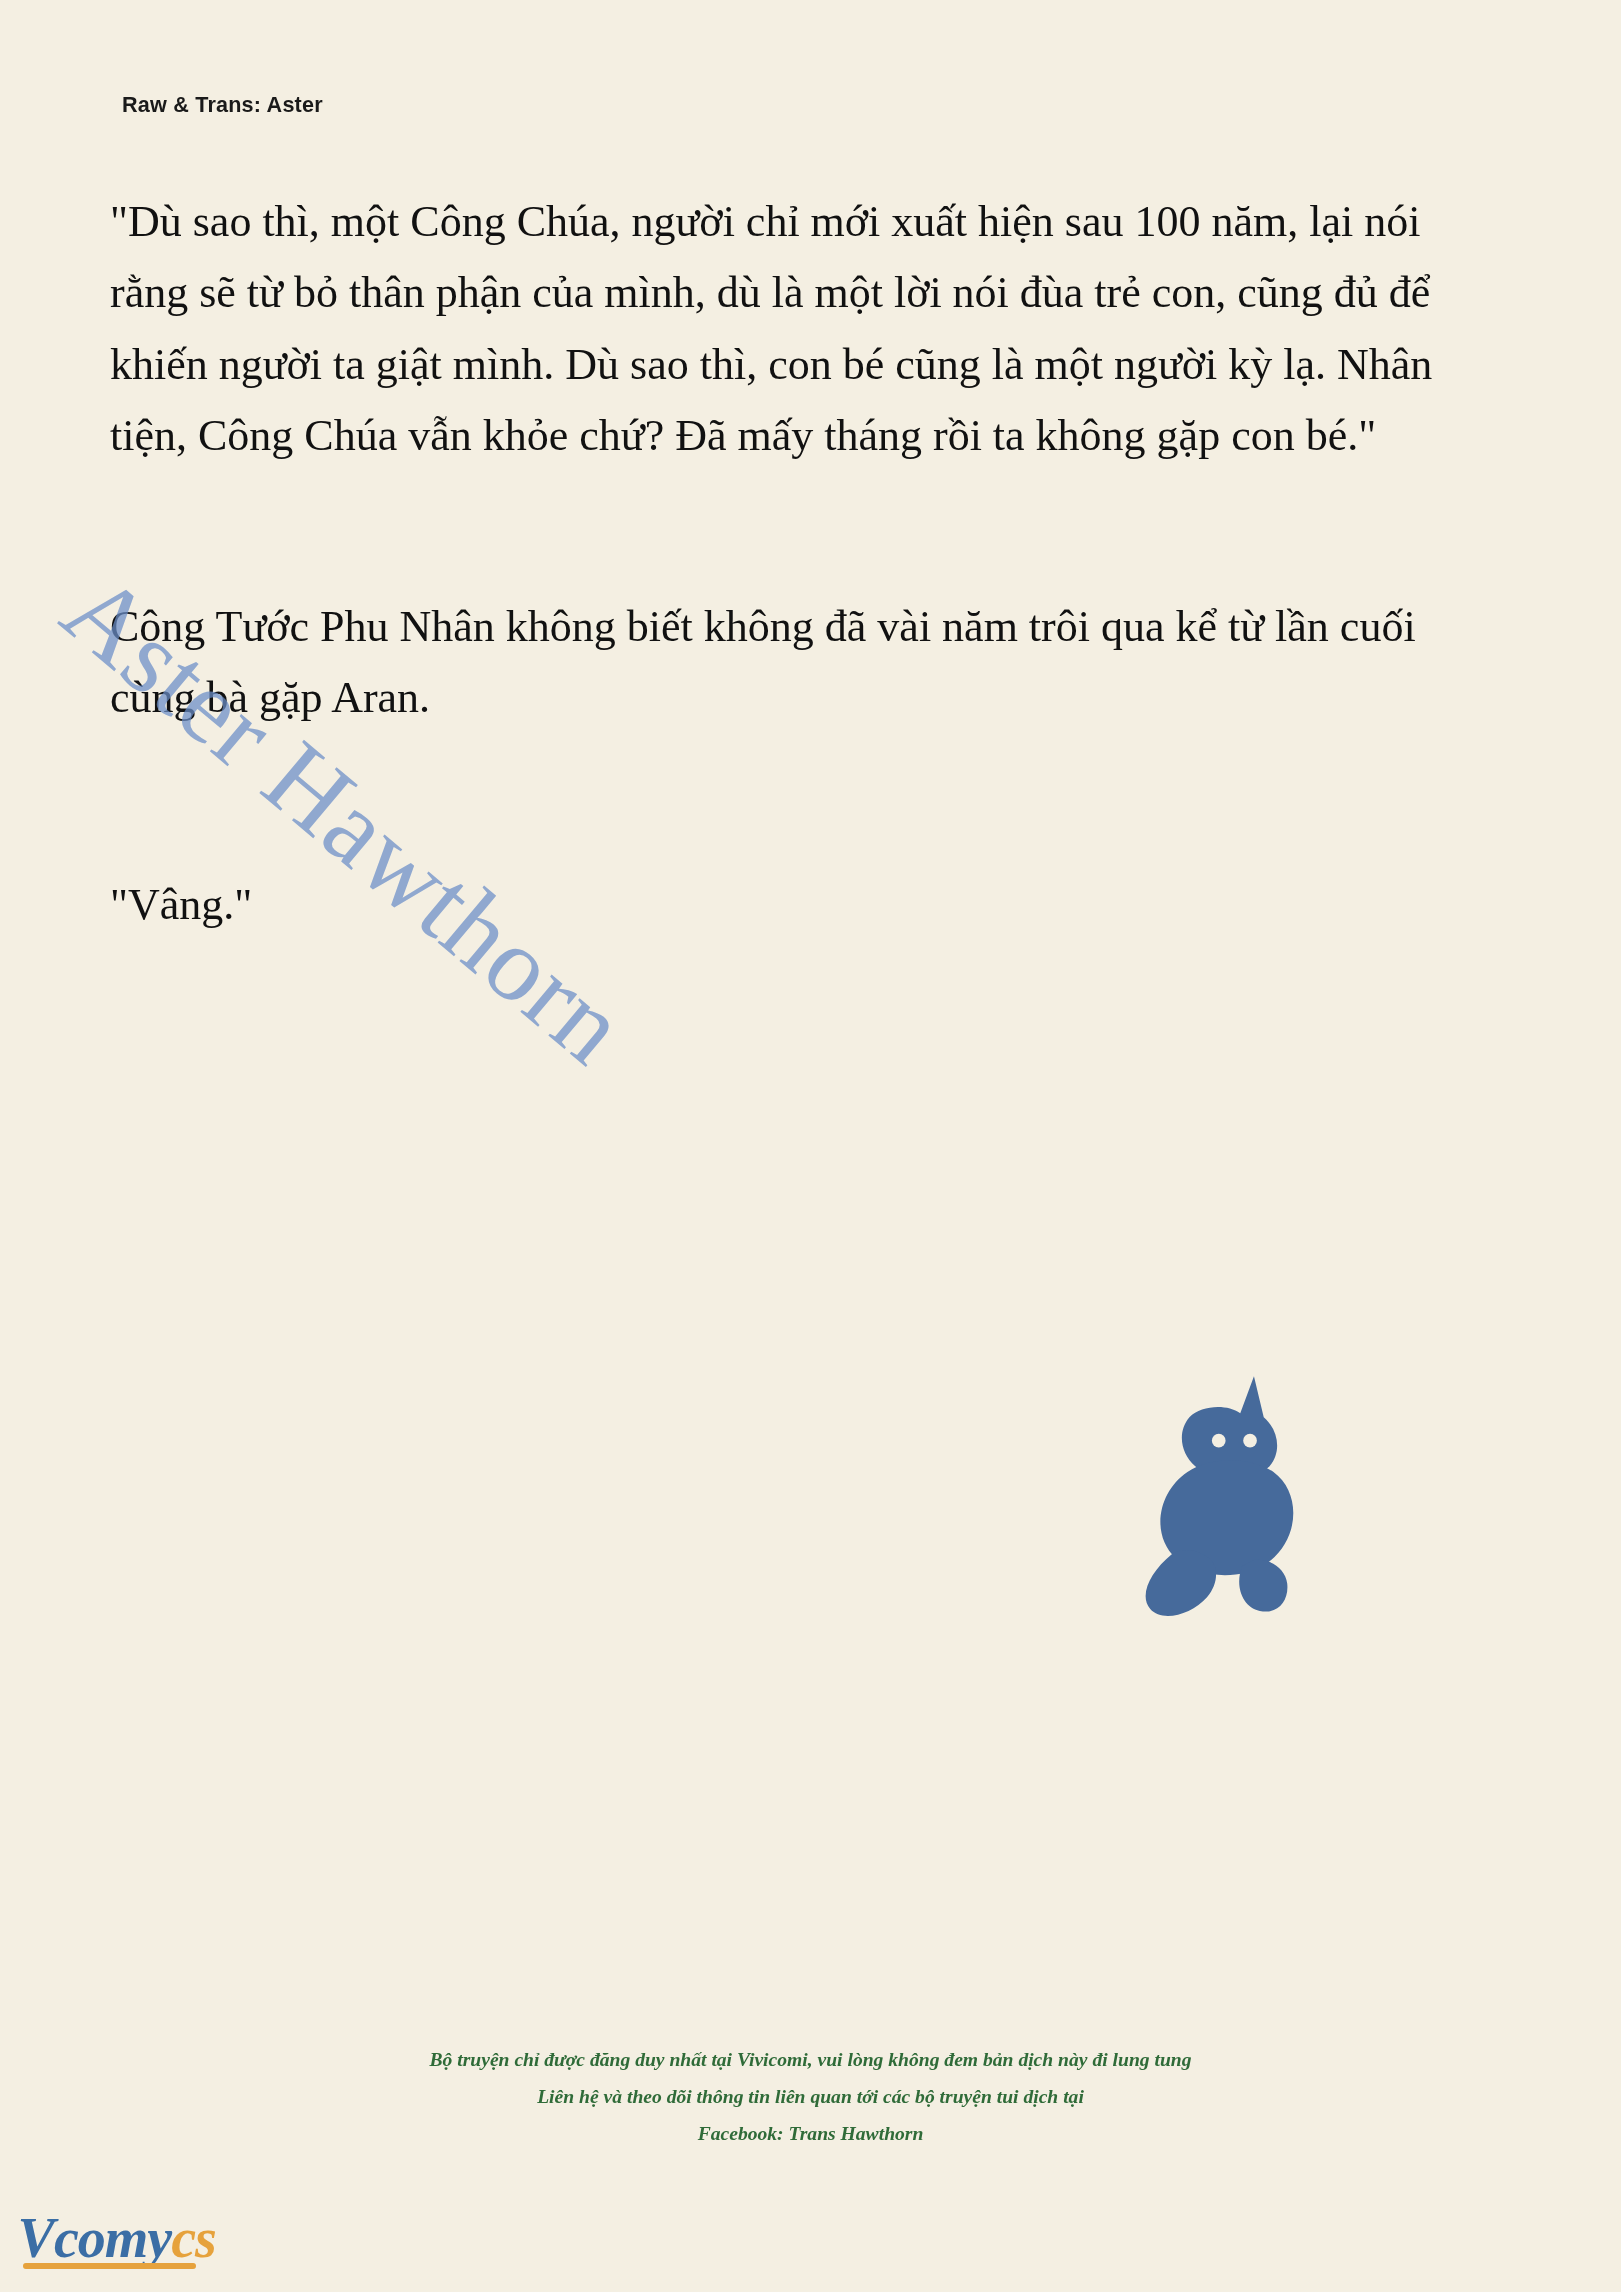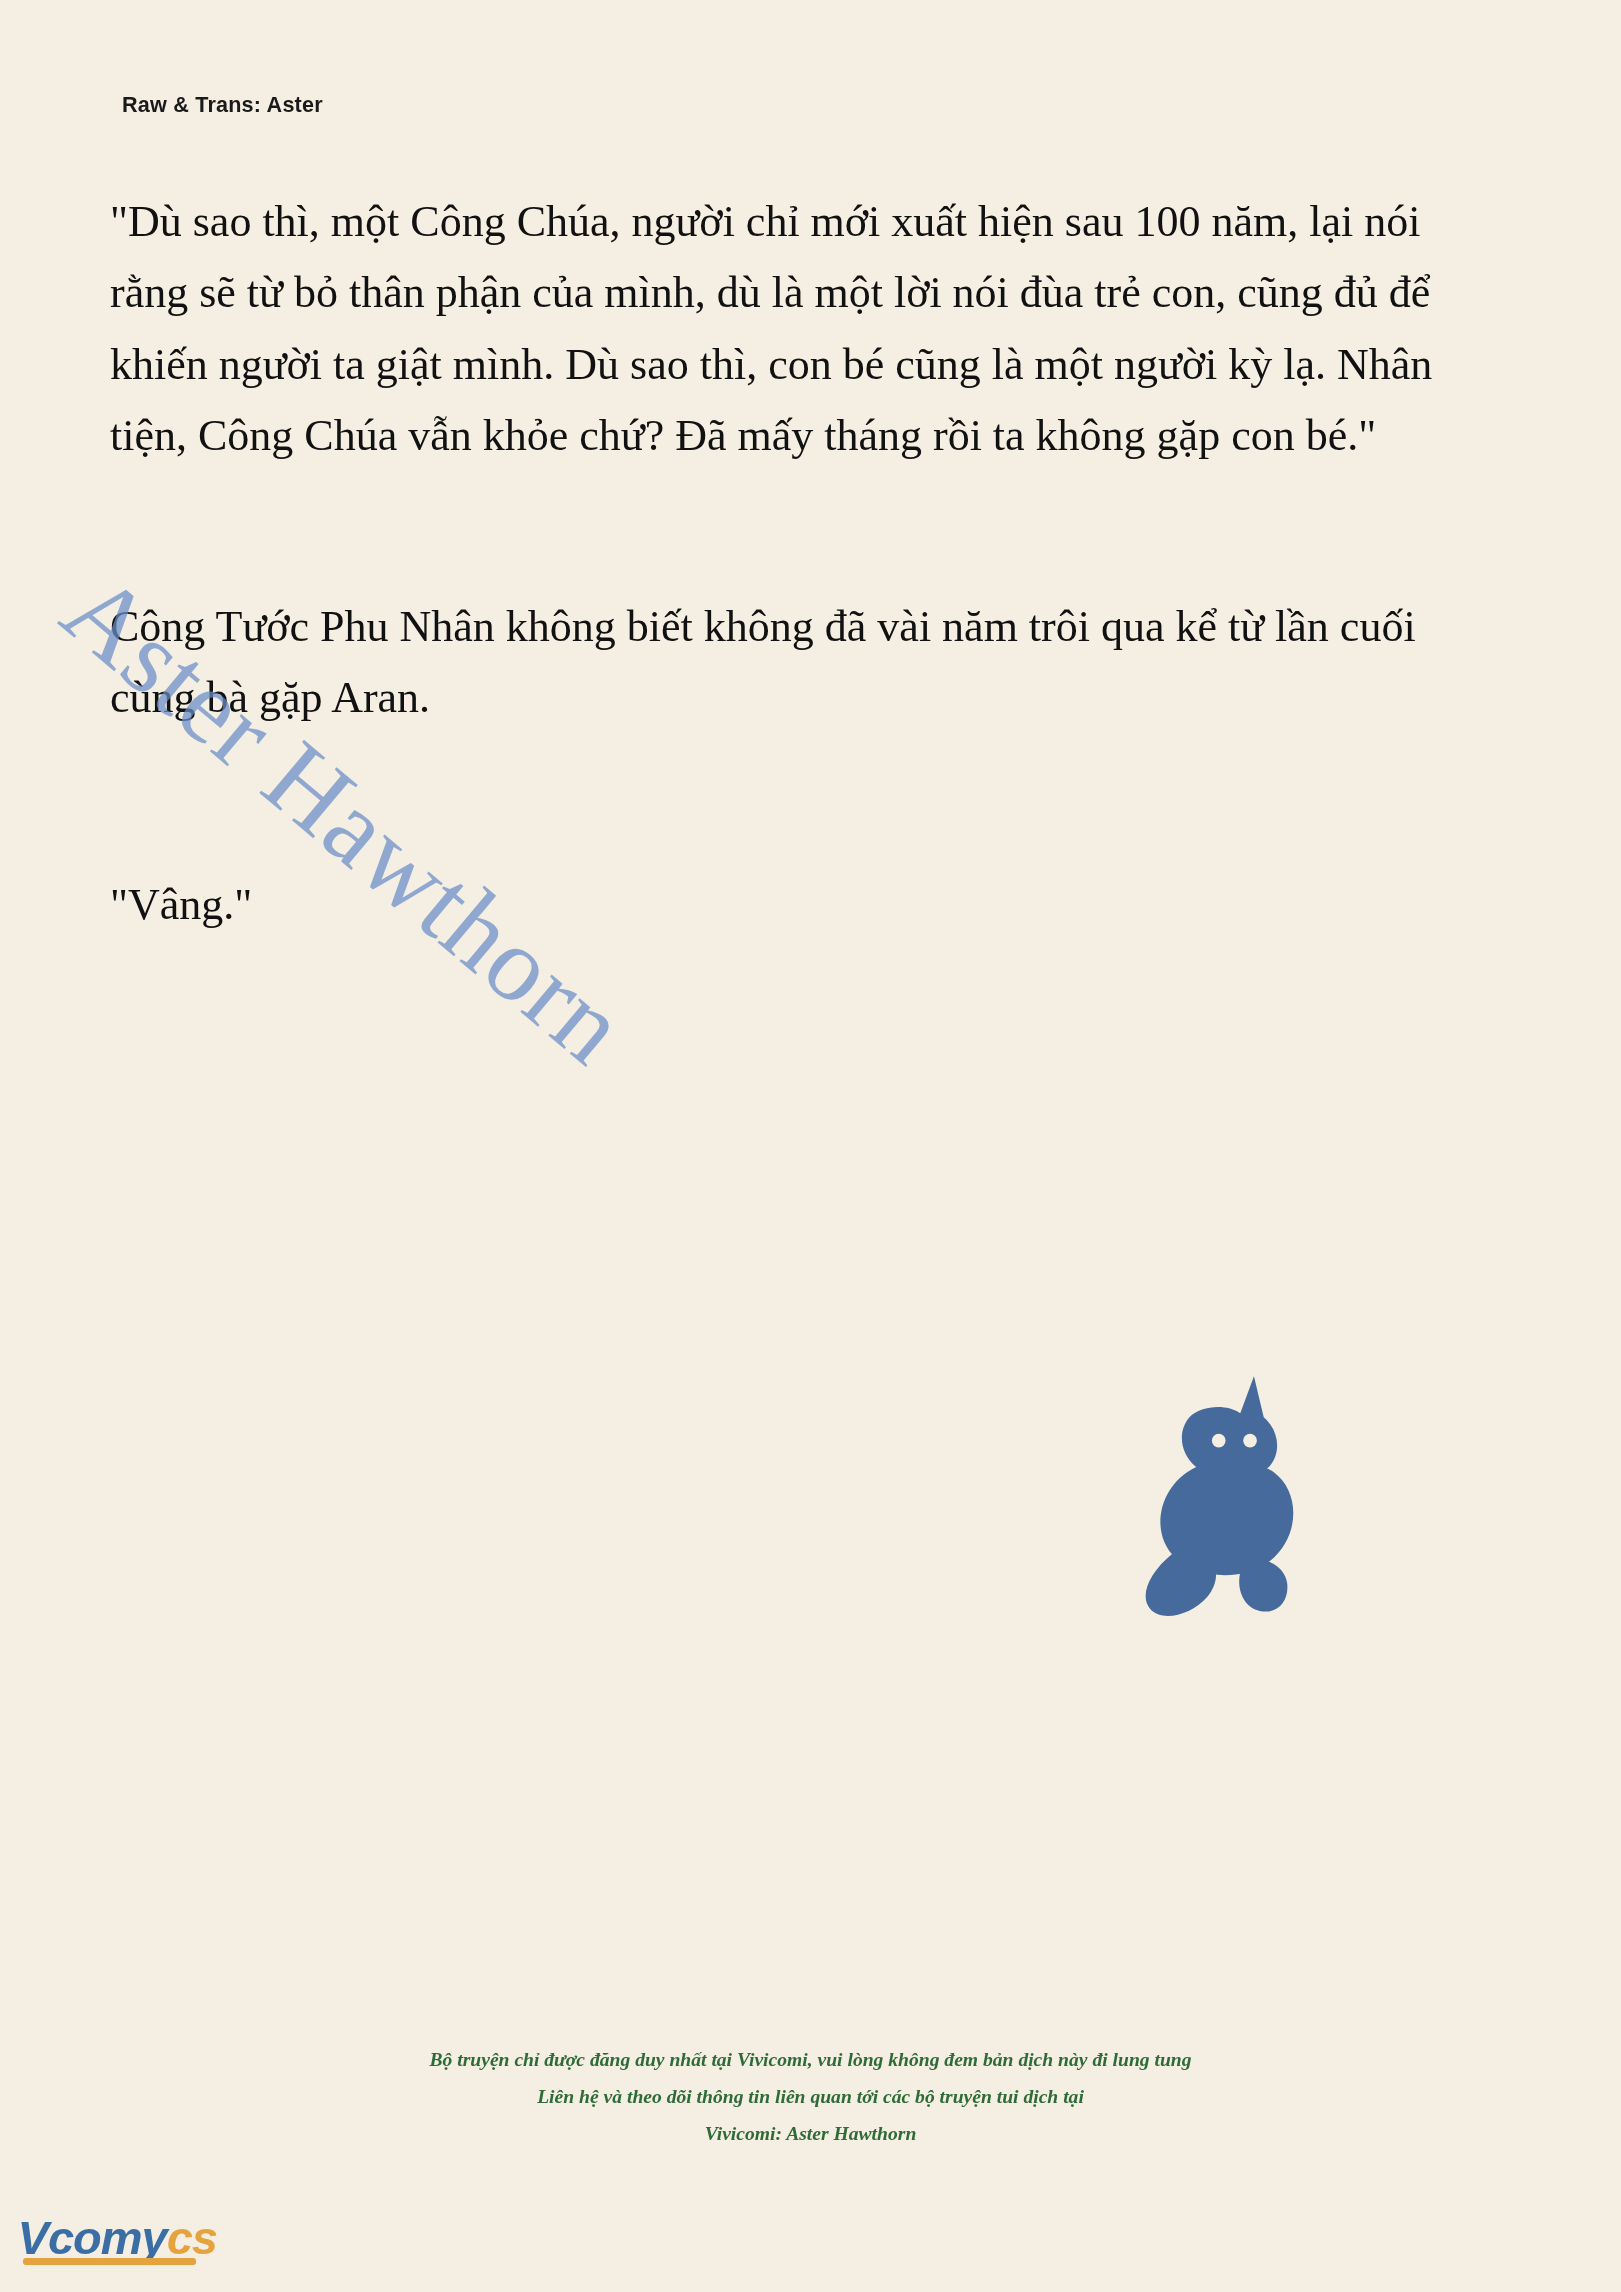--- a/index.html
+++ b/index.html
@@ -98,24 +98,24 @@
   
   .brand {
     position: absolute;
     left: 17.6px;
     top: 2203px;
     height: 69px;
     display: flex;
     align-items: center;
   }
   .brand-text {
-    font-family: Liberation Sans, sans-serif;
+    font-family: Liberation Serif, serif;
     font-weight: bold;
     font-style: italic;
-    font-size: 47px;
+    font-size: 56px;
     color: #3b6ea5;
     letter-spacing: -1px;
     line-height: 1;
     position: relative;
   }
   .brand-text .accent {
     color: #e6a23c;
   }
   .brand-underline {
     position: absolute;
@@ -160,21 +160,21 @@
       <g fill="#f4efe2">
         <circle cx="104" cy="80" r="7"></circle>
         <circle cx="136" cy="80" r="7"></circle>
       </g>
     </svg>
   </div>
 
   <div class="footer-notes">
     <div>Bộ truyện chỉ được đăng duy nhất tại Vivicomi, vui lòng không đem bản dịch này đi lung tung</div>
     <div>Liên hệ và theo dõi thông tin liên quan tới các bộ truyện tui dịch tại</div>
-    <div>Vivicomi: Aster Hawthorn</div>
+    <div>Facebook: Trans Hawthorn</div>
   </div>
 
   <div class="brand">
     <span class="brand-text"><span>V</span><span>comy</span><span class="accent">cs</span>
       <span class="brand-underline"></span>
     </span>
   </div>
 
 </div>
 

